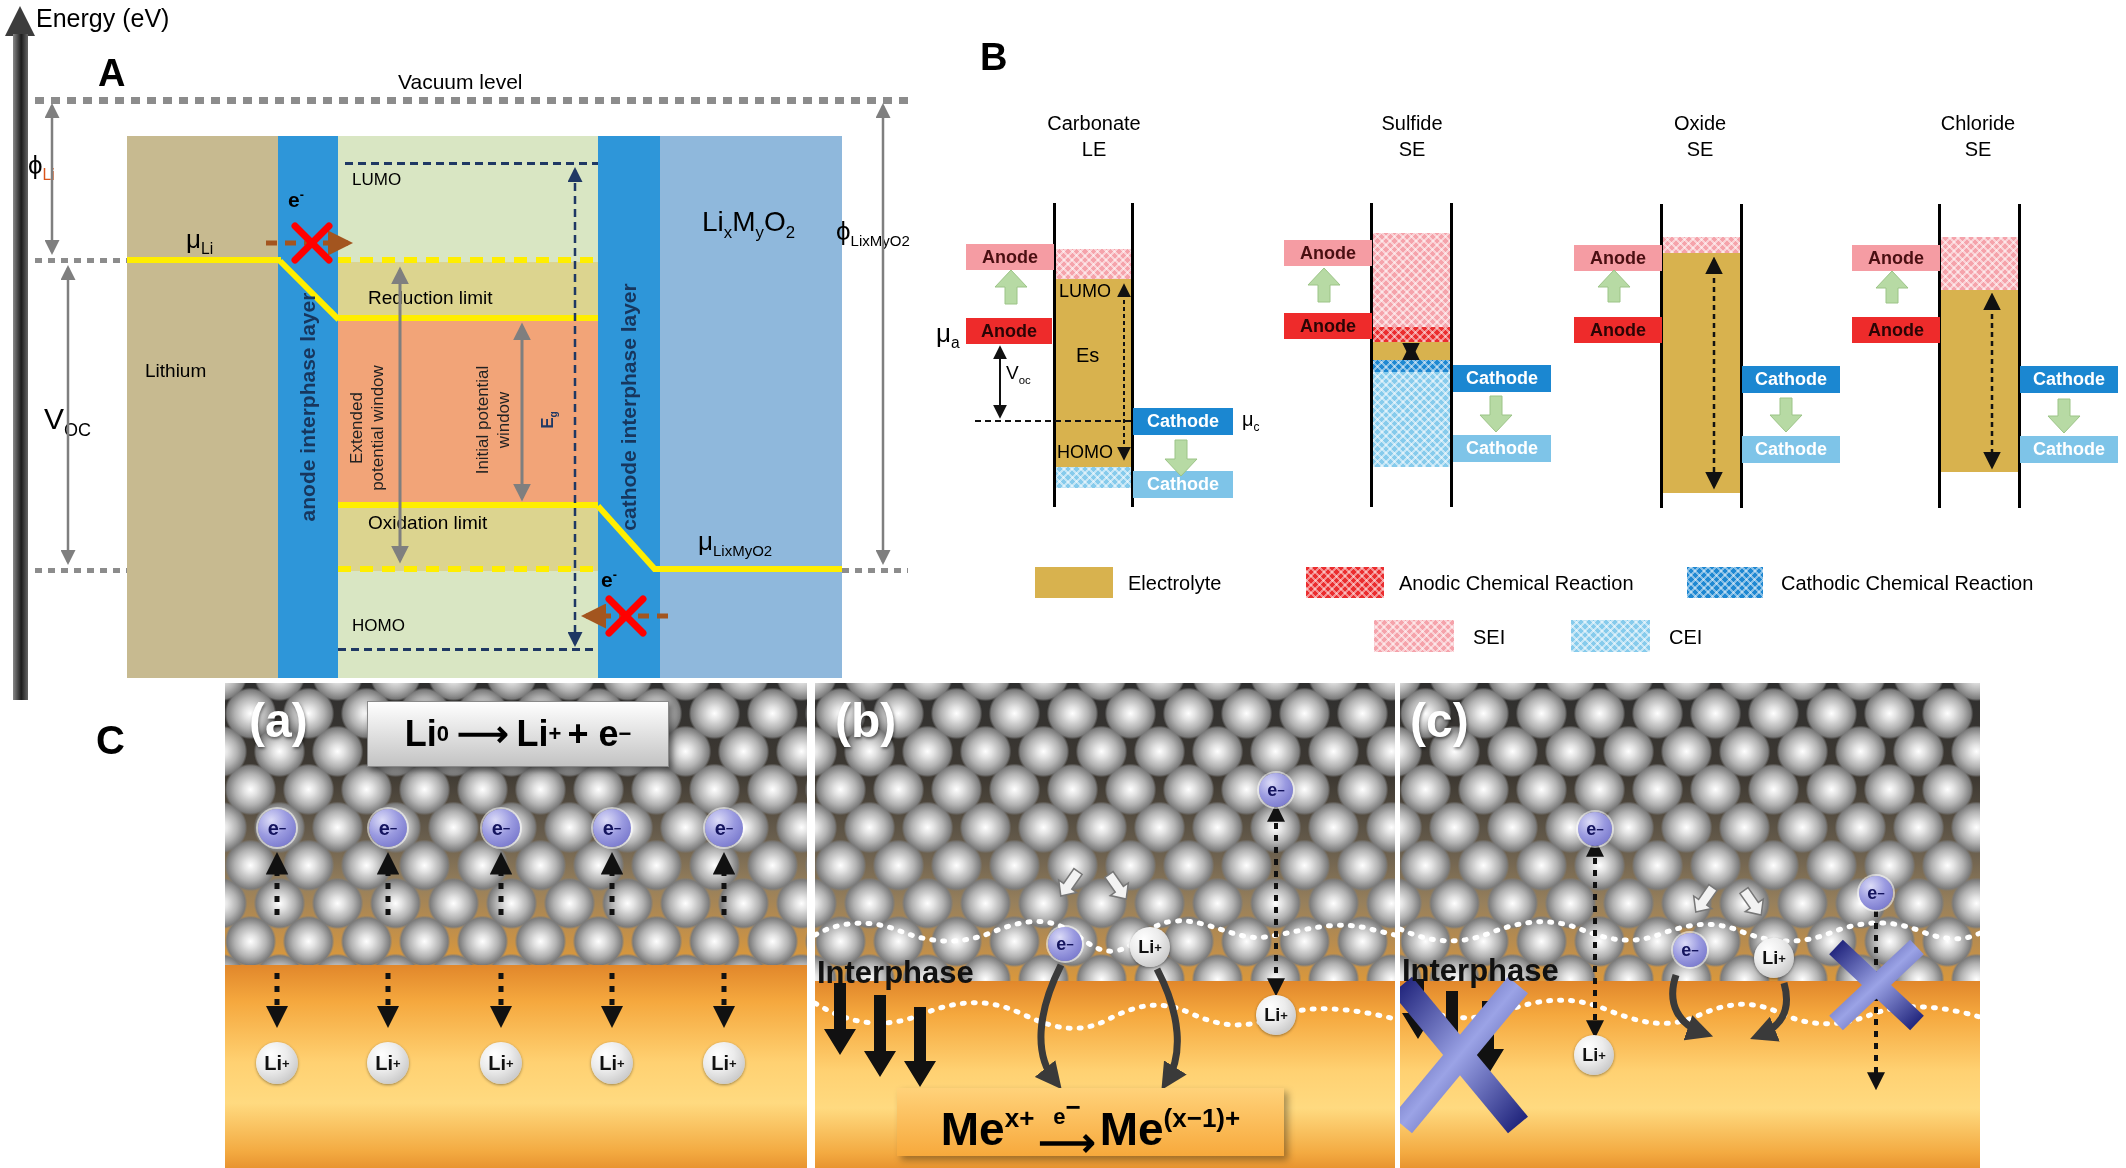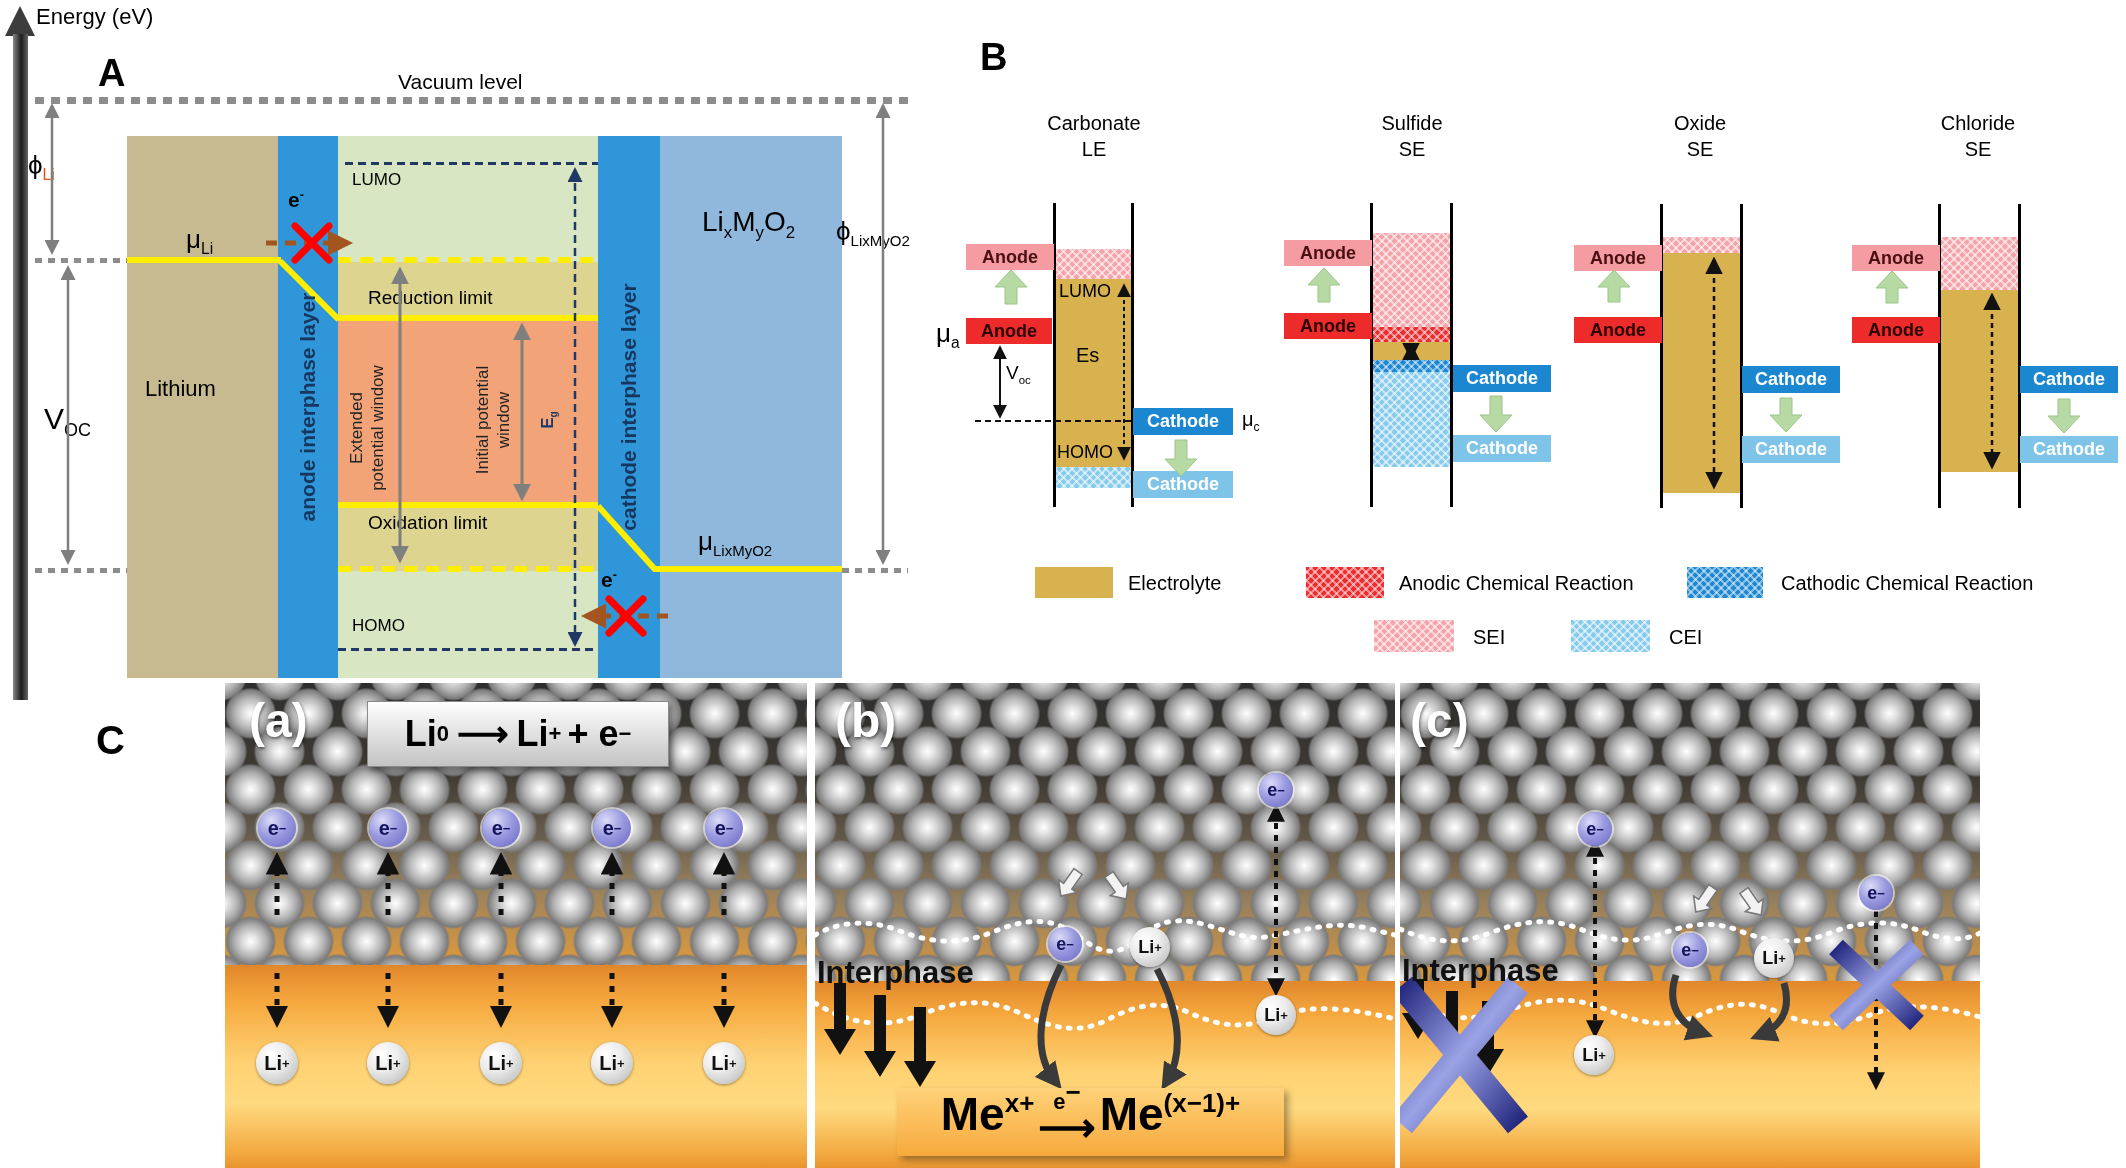--- a/index.html
+++ b/index.html
@@ -61,32 +61,32 @@
   .ball sup{font-size:13px;}
   .ctag{position:absolute;color:#fff;font-size:48px;font-weight:bold;
         text-shadow:1px 2px 3px rgba(0,0,0,.45);}
   .interphase{position:absolute;font-size:31px;font-weight:bold;color:#111;}
   .rxnbox-a{position:absolute;background:linear-gradient(180deg,#ffffff,#c3c3c3);
         border:1px solid #8a8a8a;box-shadow:3px 3px 6px rgba(0,0,0,.45);
         display:flex;align-items:center;justify-content:center;font-size:36px;font-weight:bold;}
   .rxnbox-a sup{font-size:22px;}
   .rxnbox-b{position:absolute;background:linear-gradient(180deg,#FFD27A,#F7A93C);
         box-shadow:4px 4px 7px rgba(0,0,0,.35);
-        display:flex;align-items:flex-end;justify-content:center;font-size:46px;font-weight:bold;padding-bottom:15px;box-sizing:border-box;}
+        display:flex;align-items:flex-end;justify-content:center;font-size:46px;font-weight:bold;padding-bottom:0;box-sizing:border-box;}
   .rxnbox-b sup{font-size:26px;}
   svg{position:absolute;left:0;top:0;pointer-events:none;}
 </style>
 </head>
 <body>
 
 <div class="stage">
 
   <div class="axis-head"></div>
   <div class="axis-bar"></div>
-  <div class="lbl" style="left:36px;top:4px;font-size:22px;">Energy (eV)</div>
+  <div class="lbl" style="left:36px;top:4px;font-size:25px;">Energy (eV)</div>
   <div class="lbl" style="left:98px;top:52px;font-size:38px;font-weight:bold;">A</div>
   <div class="lbl" style="left:398px;top:70px;font-size:21px;">Vacuum level</div>
   <div class="dotline" style="left:35px;top:97px;width:875px;"></div>
 
   <div class="abs" style="left:127px;top:136px;width:151px;height:542px;background:#C7BA90;"></div>
   <div class="abs" style="left:278px;top:136px;width:60px;height:542px;background:#2E96D9;"></div>
   <div class="abs" style="left:338px;top:136px;width:260px;height:542px;background:#D9E6C3;"></div>
   <div class="abs" style="left:338px;top:262px;width:260px;height:57px;background:#DCD48F;"></div>
   <div class="abs" style="left:338px;top:319px;width:260px;height:186px;background:#F2A478;"></div>
   <div class="abs" style="left:338px;top:505px;width:260px;height:66px;background:#DCD48F;"></div>
@@ -102,21 +102,21 @@
   <div class="ydash" style="left:338px;top:566px;width:260px;"></div>
   <div class="yline" style="left:653px;top:566px;width:189px;"></div>
 
   <div class="dotline small" style="left:35px;top:258px;width:92px;"></div>
   <div class="dotline small" style="left:35px;top:568px;width:92px;"></div>
   <div class="dotline small" style="left:842px;top:568px;width:66px;"></div>
 
   <div class="ndash" style="left:345px;top:162px;width:253px;"></div>
   <div class="ndash" style="left:338px;top:648px;width:260px;"></div>
 
-  <div class="lbl" style="left:145px;top:376px;font-size:22px;">Lithium</div>
+  <div class="lbl" style="left:145px;top:360px;font-size:19px;">Lithium</div>
   <div class="vlab" style="left:278px;top:136px;width:60px;height:542px;">
       <span>anode interphase layer</span>
     </div>
   <div class="vlab" style="left:598px;top:136px;width:62px;height:542px;">
       <span>cathode interphase layer</span>
     </div>
   <div class="lbl" style="left:352px;top:170px;font-size:17px;">LUMO</div>
   <div class="lbl" style="left:352px;top:616px;font-size:17px;">HOMO</div>
   <div class="lbl" style="left:368px;top:287px;font-size:19px;">Reduction limit</div>
   <div class="lbl" style="left:368px;top:512px;font-size:19px;">Oxidation limit</div>

